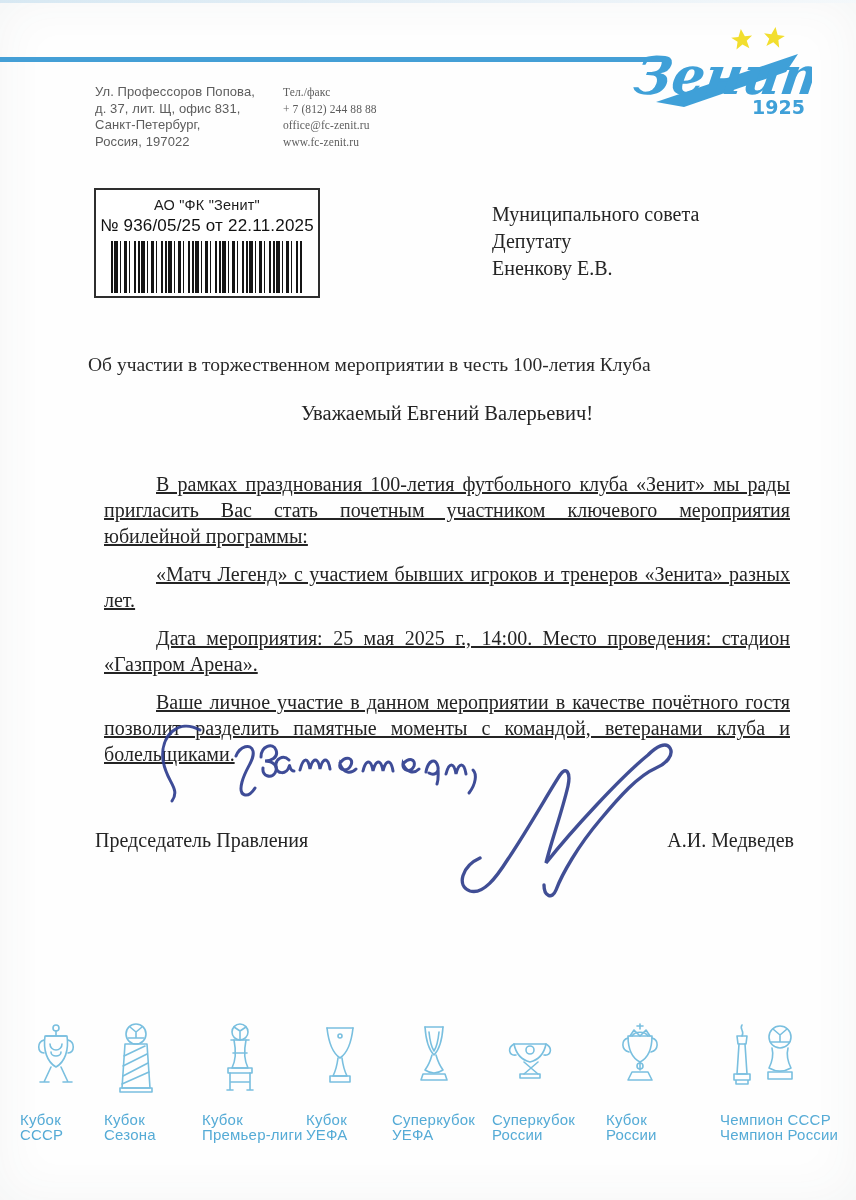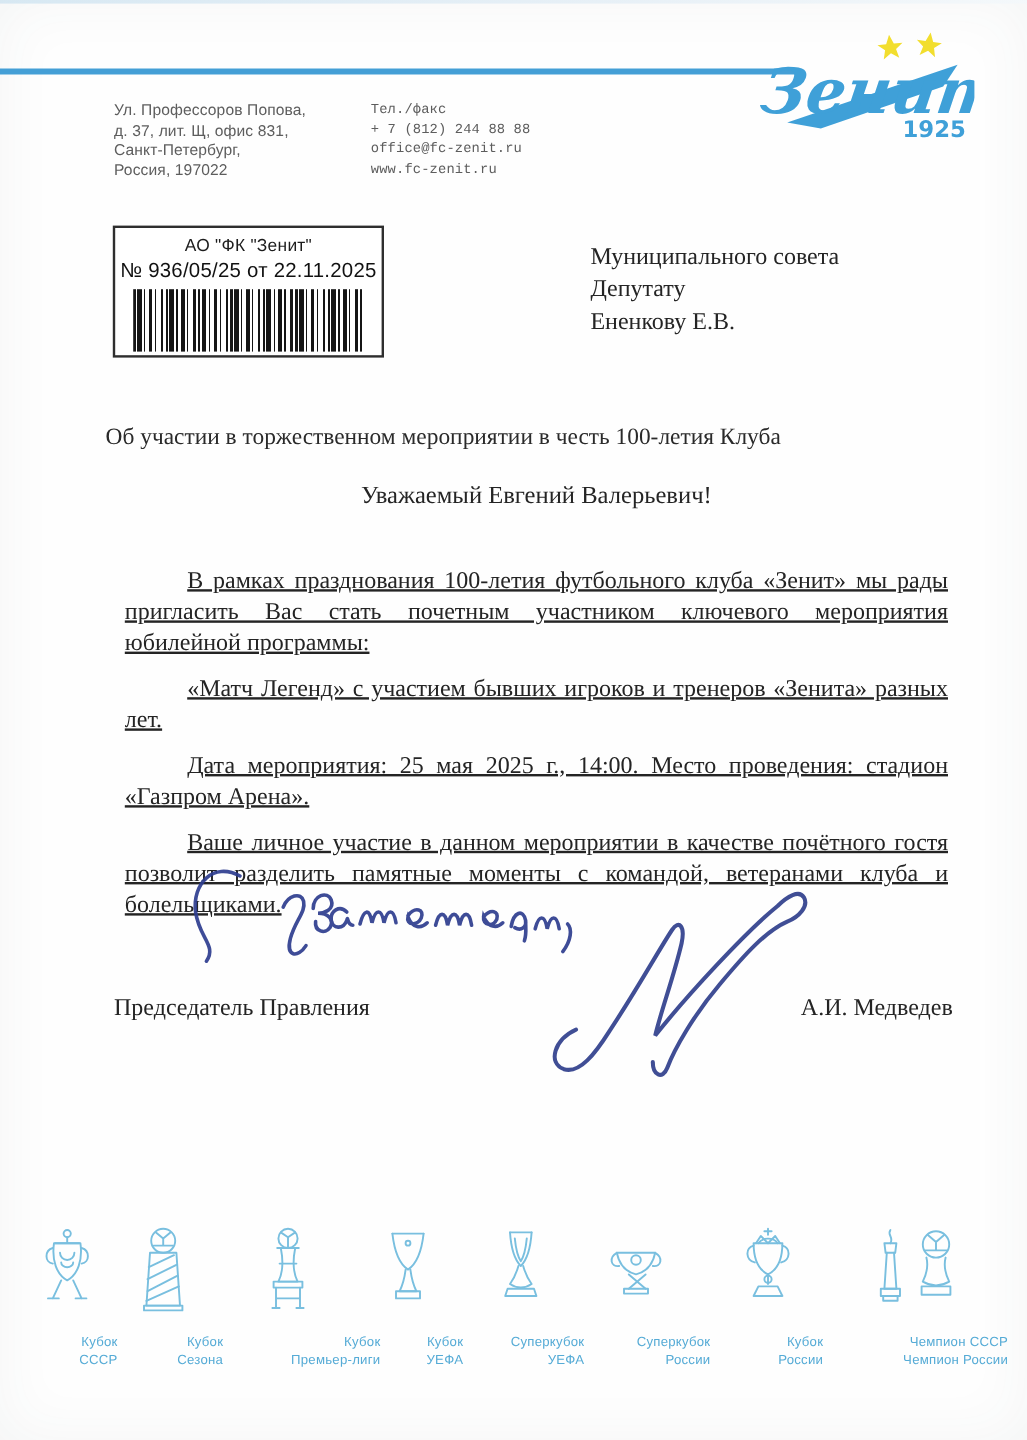--- a/index.html
+++ b/index.html
@@ -27,22 +27,22 @@
     background:#449fd6;border-radius:0 2px 2px 0;
   }
   .logo-svg{position:absolute;left:626px;top:10px;width:186px;height:112px;}
   .addr-block{
     position:absolute;left:95px;top:84px;
     font-family:Liberation Sans, sans-serif;
     font-size:13px;line-height:16.5px;color:#5d5d5d;letter-spacing:.1px;
   }
   .tel-block{
     position:absolute;left:283px;top:84px;
-    font-family:Liberation Mono, monospace;
-    font-size:11.5px;line-height:16.5px;color:#5d5d5d;letter-spacing:.1px;margin-left:26px;
+    font-family:Liberation Serif, serif;
+    font-size:11.5px;line-height:16.5px;color:#5d5d5d;letter-spacing:.1px;
   }
   
   .stamp-box{
     position:absolute;left:94px;top:188px;width:226px;height:110px;
     border:2px solid #2e2e2e;background:#fff;
     text-align:center;box-sizing:border-box;padding-top:7px;
   }
   .stamp-org{
     font-family:"Liberation Sans", sans-serif;
     font-size:14.5px;color:#1c1c1c;letter-spacing:.2px;
@@ -88,23 +88,22 @@
     position:absolute;left:598px;top:829px;width:196px;text-align:right;
     font-size:20px;color:#242424;
   }
   
   .trophy{
     position:absolute;top:1018px;
     font-family:"Liberation Sans", sans-serif;
   }
   .trophy .icon-wrap{height:88px;display:flex;align-items:flex-end;}
   .trophy .t-label{
-    margin-top:6px;font-size:11px;line-height:15px;color:#55abd6;
+    margin-top:6px;font-size:15px;line-height:15px;color:#55abd6;
     letter-spacing:.2px;
-    text-align:right;
   }
   .trophy svg{display:block;}
   .t-stroke{stroke:#79bfdf;fill:none;stroke-width:1.6;stroke-linecap:round;stroke-linejoin:round;}
 </style>
 </head>
 <body>
 
 <div class="page">
   <div class="top-scan-edge"></div>
 

